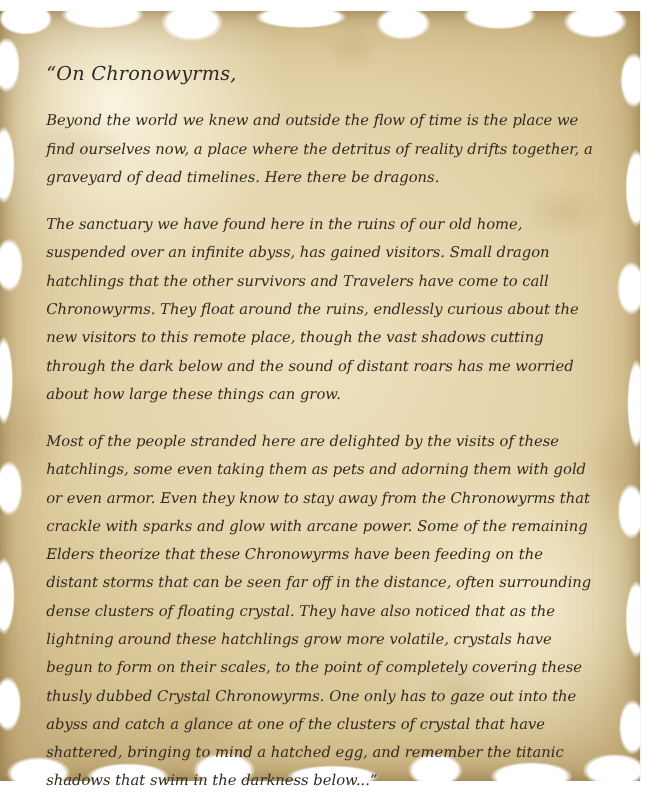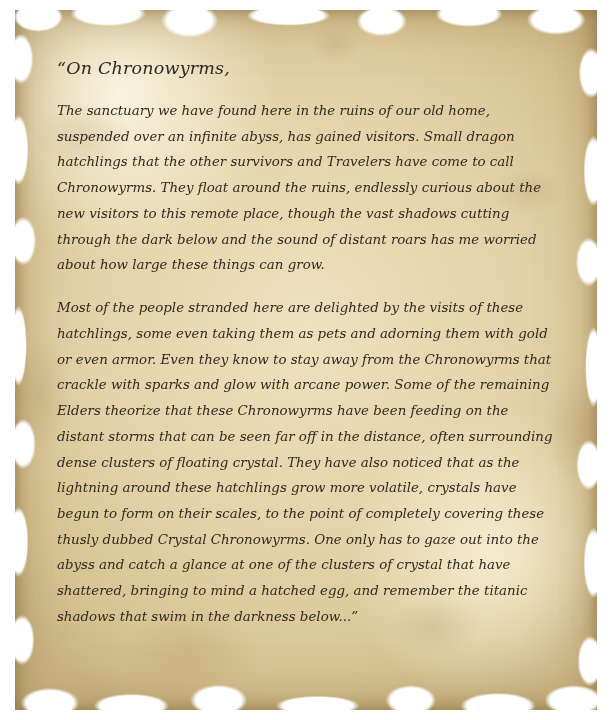--- a/index.html
+++ b/index.html
@@ -18,21 +18,21 @@
     position: relative;
     width: 610px;
     height: 720px;
     background: #ffffff;
     overflow: hidden;
   }
 
   
   #parchment-sheet {
     position: absolute;
-    left: 15px;
+    left: 0;
     top: 10px;
     width: 582px;
     height: 700px;
     background:
       radial-gradient(ellipse 45% 40% at 18% 12%, rgba(255,252,236,0.85) 0%, rgba(255,250,230,0.0) 60%),
       radial-gradient(ellipse 40% 35% at 82% 78%, rgba(255,250,228,0.7) 0%, rgba(255,248,225,0.0) 62%),
       radial-gradient(ellipse 70% 60% at 50% 45%, #eee1bf 0%, #e3d2a8 55%, #d7c392 85%, #cbb584 100%);
     box-shadow: inset 0 0 60px rgba(140,112,62,0.35);
   }
 
@@ -148,20 +148,21 @@
     <div class="scorch"></div>
     <div class="edge-layer top"></div>
     <div class="edge-layer bottom"></div>
     <div class="edge-layer left"></div>
     <div class="edge-layer right"></div>
 
     <div id="letter-content">
 
       <div class="letter-title">“On Chronowyrms,</div>
 
+      <p class="letter-para">Beyond the world we knew and outside the flow of time is the place we find ourselves now, a place where the detritus of reality drifts together, a graveyard of dead timelines. Here there be dragons.</p>
 
       <p class="letter-para">The sanctuary we have found here in the ruins of our old home, suspended over an infinite abyss, has gained visitors. Small dragon hatchlings that the other survivors and Travelers have come to call Chronowyrms. They float around the ruins, endlessly curious about the new visitors to this remote place, though the vast shadows cutting through the dark below and the sound of distant roars has me worried about how large these things can grow.</p>
 
       <p class="letter-para">Most of the people stranded here are delighted by the visits of these hatchlings, some even taking them as pets and adorning them with gold or even armor. Even they know to stay away from the Chronowyrms that crackle with sparks and glow with arcane power. Some of the remaining Elders theorize that these Chronowyrms have been feeding on the distant storms that can be seen far off in the distance, often surrounding dense clusters of floating crystal. They have also noticed that as the lightning around these hatchlings grow more volatile, crystals have begun to form on their scales, to the point of completely covering these thusly dubbed Crystal Chronowyrms. One only has to gaze out into the abyss and catch a glance at one of the clusters of crystal that have shattered, bringing to mind a hatched egg, and remember the titanic shadows that swim in the darkness below...”</p>
 
     </div>
   </div>
 </div>
 
 </body></html>

